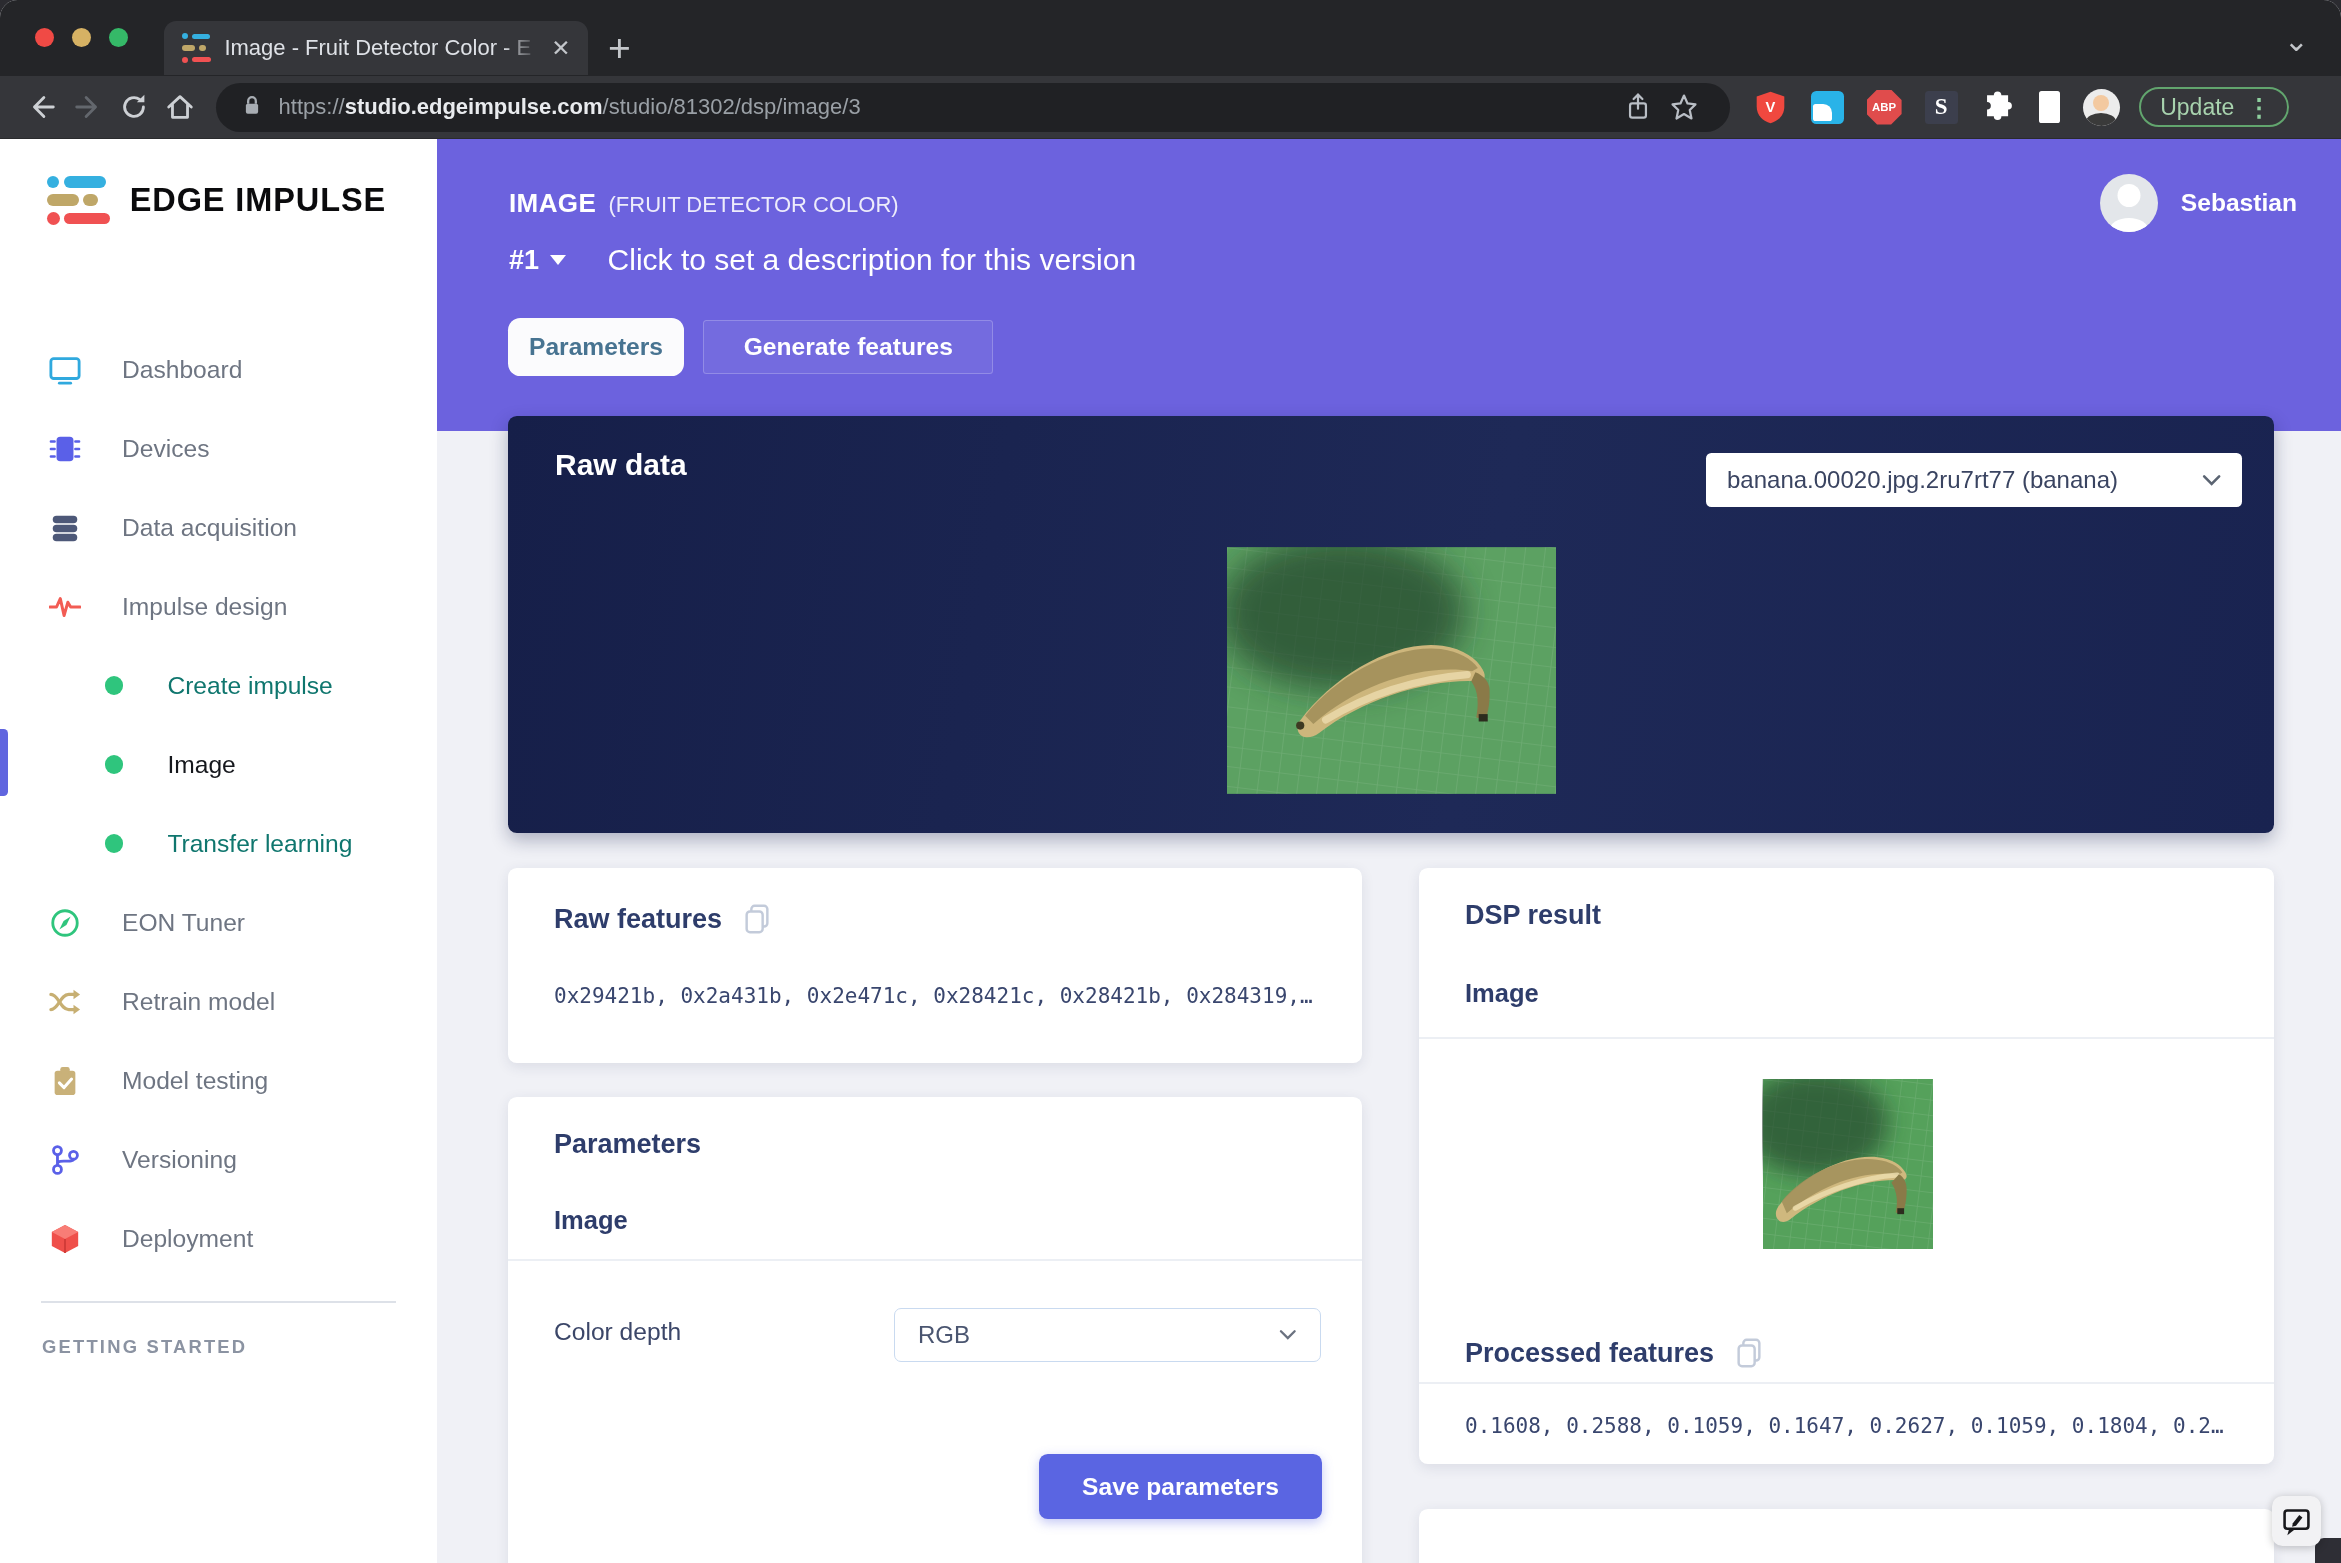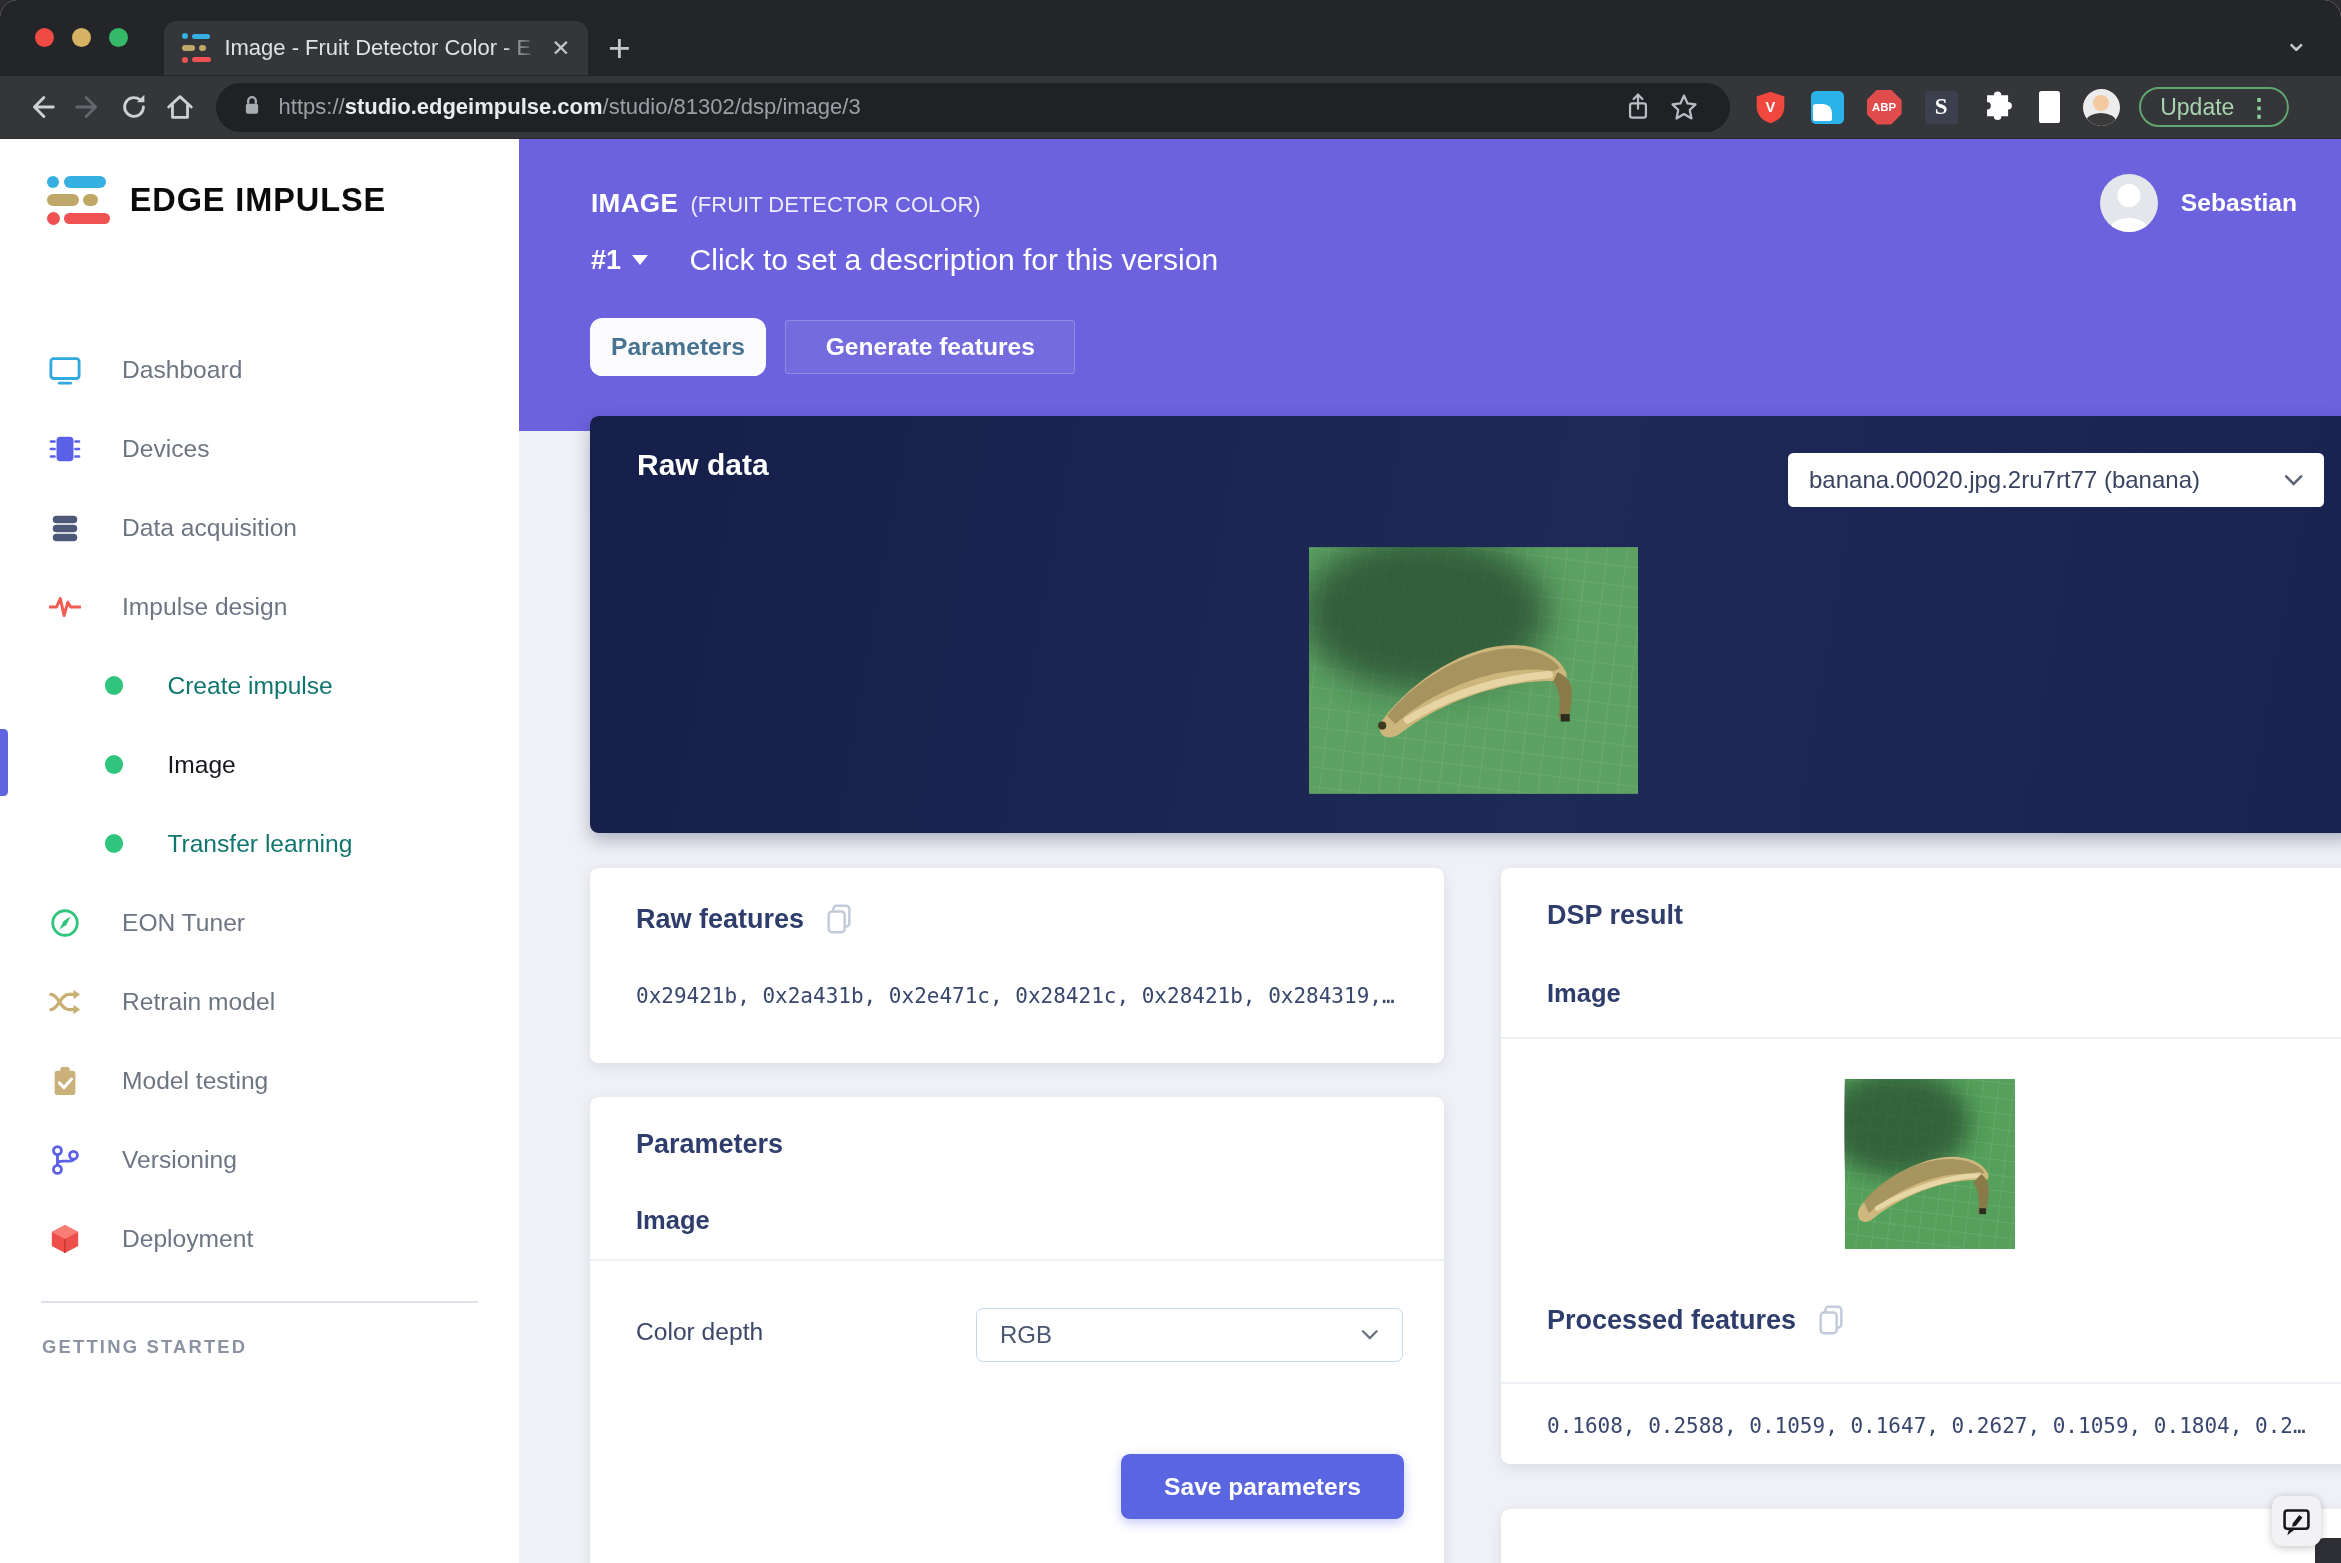--- a/index.html
+++ b/index.html
@@ -41,21 +41,21 @@
   .memoji::before { content:""; position:absolute; left:50%; top:6.1px; transform:translateX(-50%);
                     width:16px; height:16px; border-radius:50%; background:#f3c9a0; z-index:2; }
   .memoji::after { content:""; position:absolute; left:3.5px; right:3.5px; bottom:-5.3px; height:17.6px; border-radius:50% 50% 0 0; background:#3a3a3a; }
   .update-pill { margin-left:19.3px; height:40px; border:2.2px solid #62a56e; border-radius:23px; display:flex;
                  align-items:center; gap:12.3px; padding:0 16px 0 19.3px; }
   .update-label { color:#a8d3ae; font-size:23px; }
   .update-dots { color:#8ecf9e; font-size:24.6px; font-weight:bold; }
 
   
   .app { display:flex; height:1425px; }
-  .sidebar { width:519px; background:#ffffff; position:relative; flex:none; }
+  .sidebar { width:437px; background:#ffffff; position:relative; flex:none; }
   .logo { position:absolute; left:47px; top:37px; display:flex; align-items:center; gap:19.3px; }
   .ei-bars { display:flex; flex-direction:column; gap:6.1px; }
   .ei-row { display:flex; align-items:center; gap:4.4px; }
   .ei-dot { border-radius:50%; } .ei-bar { border-radius:7px; }
   .logo-text { font-size:32.5px; font-weight:800; letter-spacing:0.9px; color:#0b0b0d; }
 
   .nav { position:absolute; left:0; right:0; top:191px; }
   .nav-item { height:79px; display:flex; align-items:center; padding-left:47px; gap:40px; color:#6e7582; font-size:24.6px; }
   .nav-icon { width:35px; display:flex; justify-content:center; flex:none; }
   .nav-sub { height:79px; display:flex; align-items:center; padding-left:105px; gap:44px; color:#0f766e; font-size:24.6px; }
@@ -465,21 +465,21 @@
             <rect width="200" height="200" fill="#55a15b"></rect>
             <rect width="200" height="200" fill="url(#grid2)"></rect>
             <ellipse cx="62" cy="52" rx="85" ry="62" fill="#1d3a27" opacity="0.6" filter="url(#blur2)"></ellipse>
             <path d="M18 150 C45 115 95 88 135 92 C152 94 162 101 167 109 C171 115 169 120 161 119 C120 117 70 135 32 165 C20 174 10 162 18 150 Z" fill="#cfb87e"></path>
             <path d="M22 144 C50 110 98 90 134 95 C150 97 159 103 164 110 L159 113 C120 106 68 124 28 158 Z" fill="#a08e59" opacity="0.85"></path>
             <path d="M38 152 C80 128 118 116 158 113" stroke="#eedfb0" stroke-width="6" fill="none" opacity="0.8" stroke-linecap="round"></path>
             <path d="M160 112 C166 116 169 122 169 130 C169 142 167 152 164 159 L156 157 C159 146 158 132 151 122 Z" fill="#8a7a48"></path>
             <rect x="158" y="152" width="8" height="7" fill="#2c2c1e"></rect>
           </svg>
         </div>
-        <div class="card-title-row" style="top:436px;">
+        <div class="card-title-row" style="top:469px;">
           <span class="card-title">Processed features</span>
           <svg width="32" height="32" viewBox="0 0 34 34">
               <rect x="11" y="3" width="17" height="22" rx="3.5" fill="none" stroke="#c3cbda" stroke-width="2.6"></rect>
               <rect x="6" y="9" width="17" height="22" rx="3.5" fill="#ffffff" stroke="#c3cbda" stroke-width="2.6"></rect>
             </svg>
         </div>
         <div class="h-divider" style="top:514px;"></div>
         <div class="mono" style="top:546px;">0.1608, 0.2588, 0.1059, 0.1647, 0.2627, 0.1059, 0.1804, 0.2…</div>
       </div>
 

